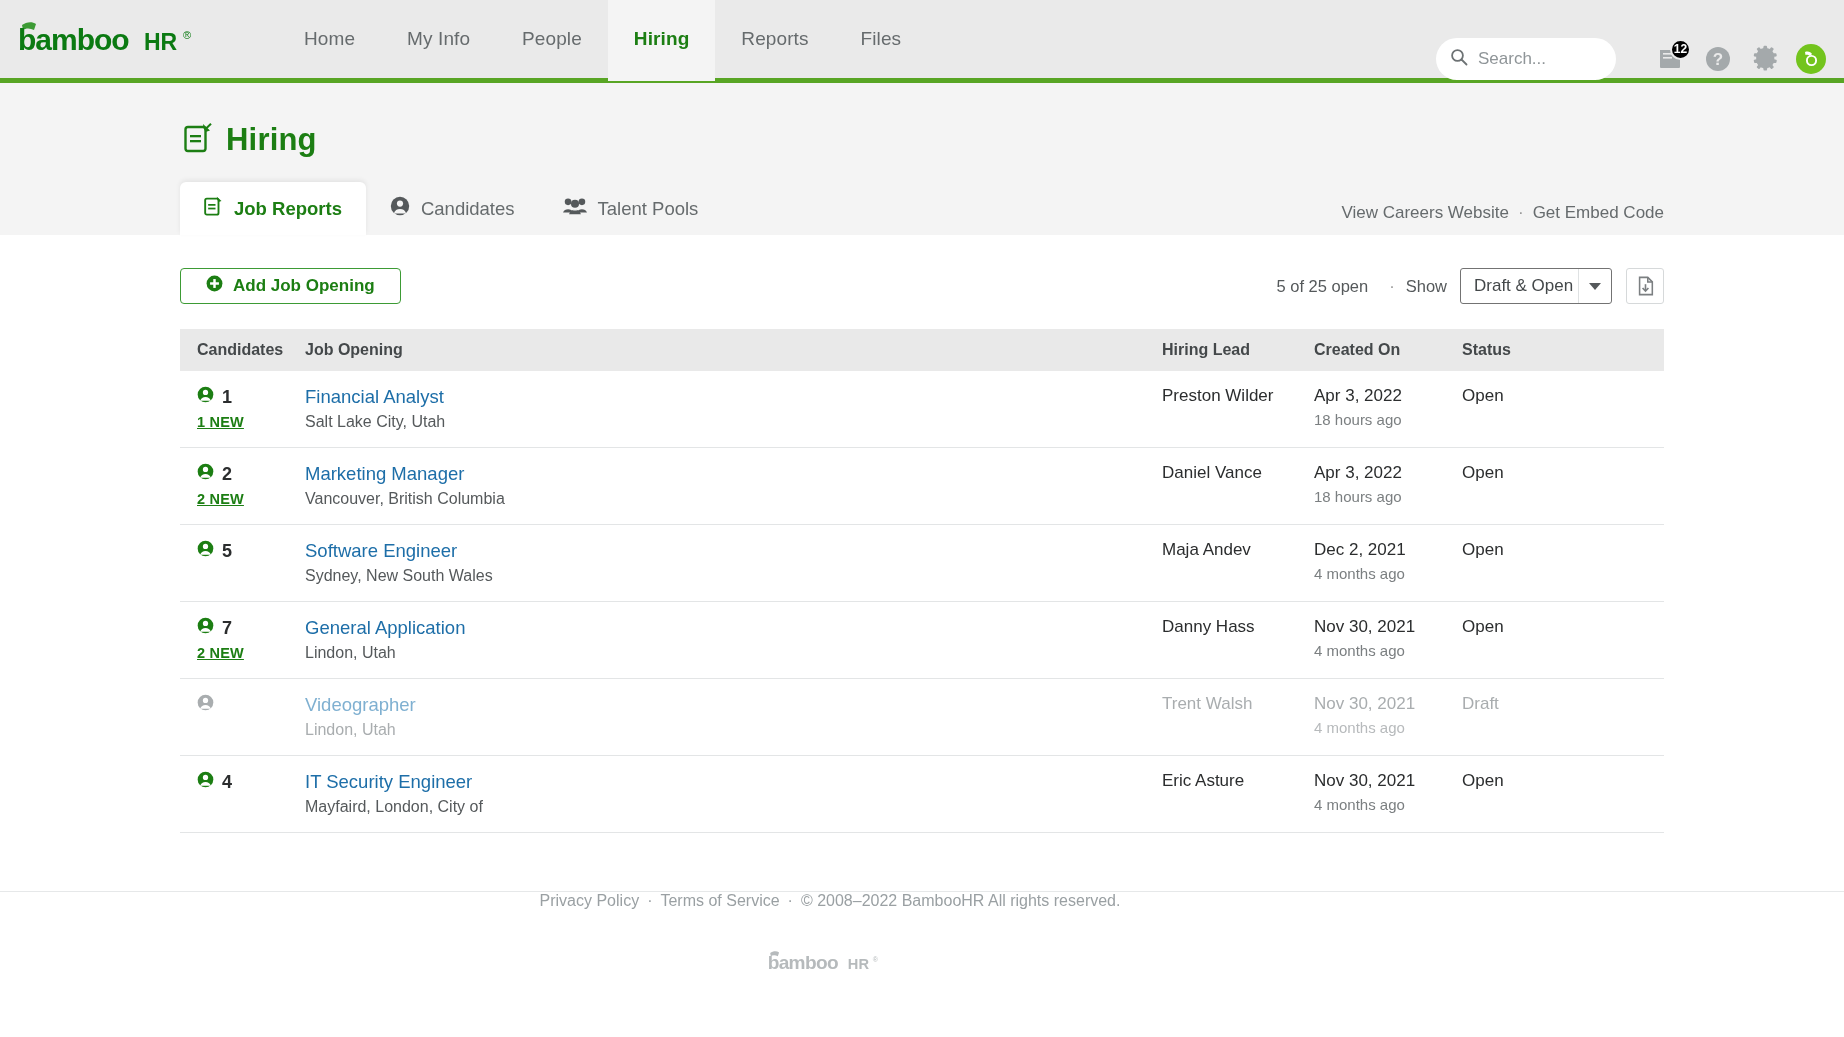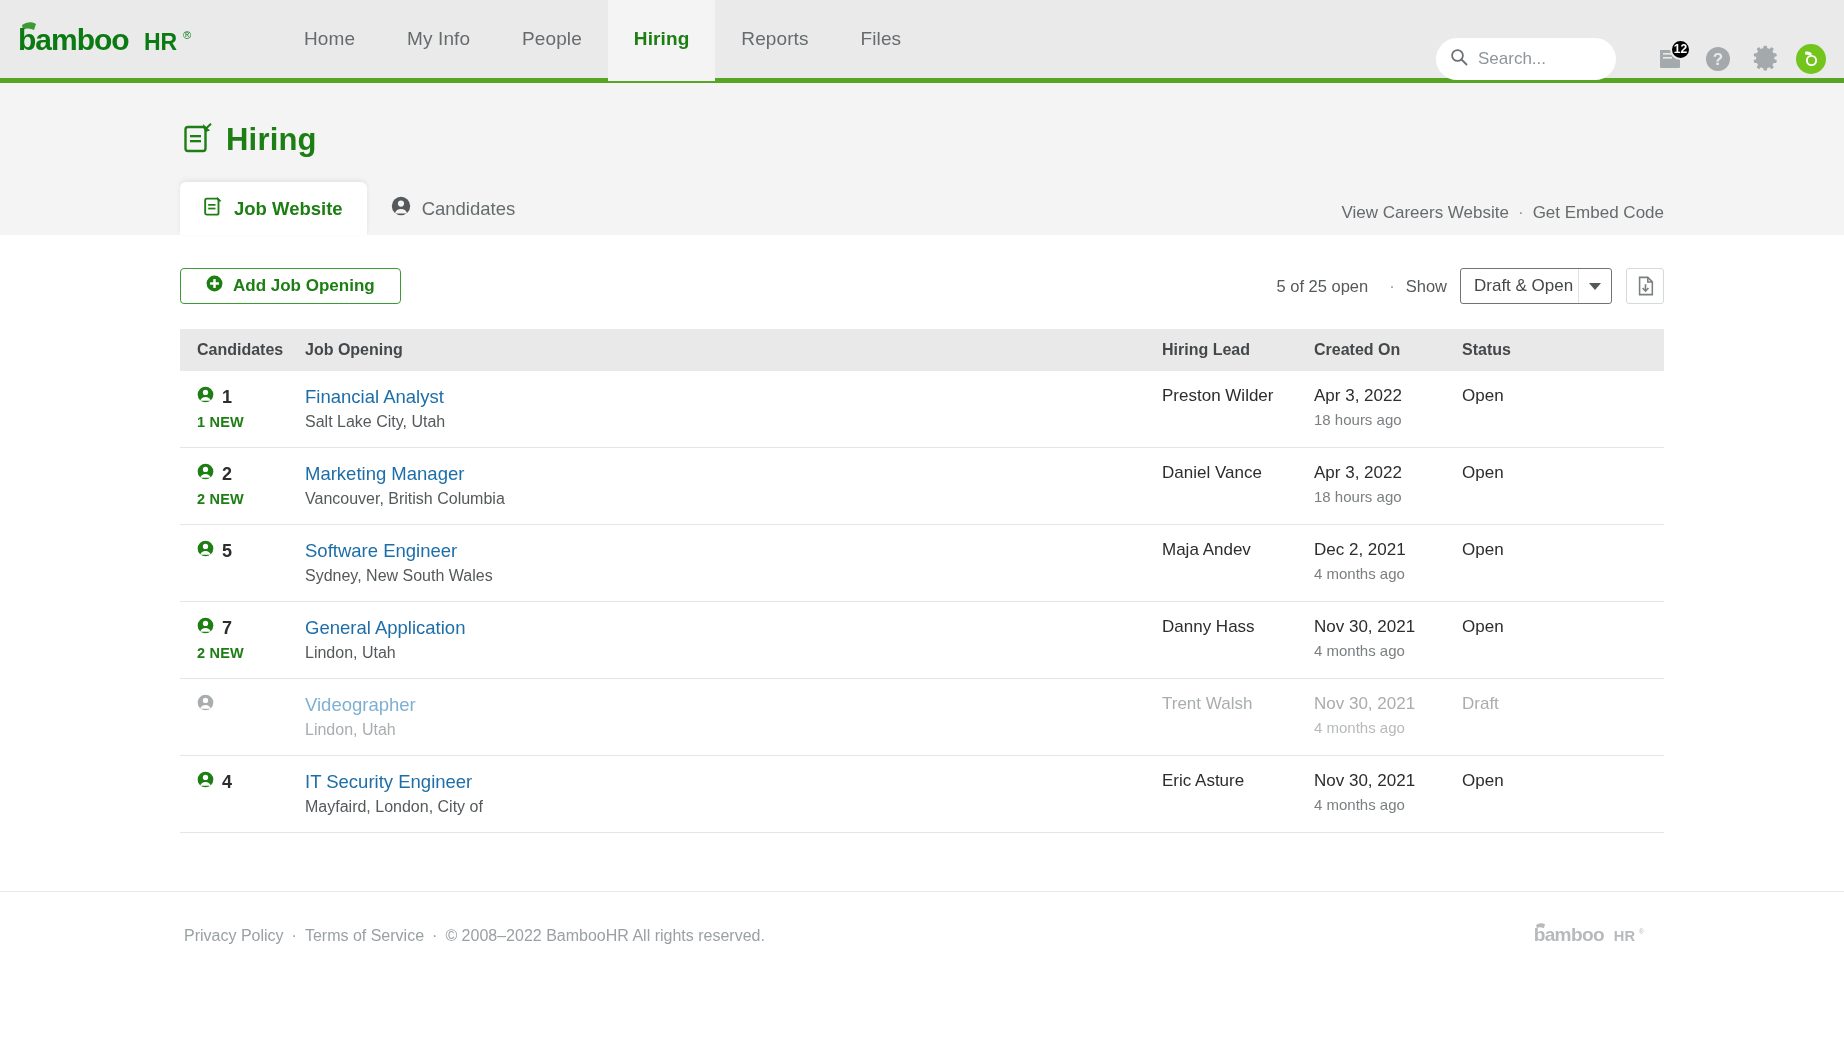--- a/index.html
+++ b/index.html
@@ -284,20 +284,21 @@
     font-size: 18px;
     color: #2b2d2e;
     font-weight: bold;
   }
   .cand-new {
     font-size: 14.5px;
     color: #1c7e13;
     font-weight: bold;
     margin-top: 6px;
     letter-spacing: .2px;
+    text-decoration: underline;
   }
   .joblink {
     font-size: 18.5px;
     color: #1d6ea8;
     text-decoration: none;
     cursor: pointer;
     display: block;
   }
   .joblink.draft { color: #7fb0d1; }
   .joblocation {
@@ -313,23 +314,23 @@
   .status-text { font-size: 17px; color: #2b2d2e; }
   .status-text.draft { color: #a9adaf; }
 
   
   .footer-sep { border-top: 1px solid #e6e8e9; margin-top: 58px; }
   .footer {
     height: 88px;
     display: flex;
     align-items: center;
     justify-content: space-between;
-    padding-left: 184px;
     padding-right: 184px;
     background: #fff;
+    flex-direction: column;
   }
   .footer-links {
     font-size: 16px;
     color: #9aa0a3;
     display: flex;
     align-items: center;
     gap: 8px;
   }
   .footer-links a { color: #9aa0a3; text-decoration: none; cursor: pointer; }
   .footer-logo { opacity: .72; }
@@ -422,34 +423,48 @@
 
       <div class="tab active">
         <span>
           <svg width="19" height="20" viewBox="0 0 28 30">
             <rect x="1.5" y="4" width="20" height="24" rx="2.5" fill="none" stroke="#1c7e13" stroke-width="2.8"></rect>
             <rect x="6" y="12" width="11" height="2.6" fill="#1c7e13"></rect>
             <rect x="6" y="17.5" width="11" height="2.6" fill="#1c7e13"></rect>
             <path d="M19 1 L26 7.5 L21.5 9 L19.5 5 Z" fill="#1c7e13"></path>
           </svg>
         </span>
-        <span>Job Website</span>
+        <span>Job Reports</span>
       </div>
 
       <div class="tab">
         <span>
           <svg width="20" height="20" viewBox="0 0 20 20">
             <circle cx="10" cy="10" r="9.2" fill="#55595b"></circle>
             <circle cx="10" cy="7.6" r="3.1" fill="#f4f4f4"></circle>
             <path d="M3.8 17.4 a6.6 6.6 0 0 1 12.4 0 Z" fill="#f4f4f4"></path>
           </svg>
         </span>
         <span>Candidates</span>
       </div>
 
+      <div class="tab">
+        <span>
+          <svg width="24" height="20" viewBox="0 0 26 20">
+            <circle cx="5.5" cy="5.5" r="3.6" fill="#55595b"></circle>
+            <circle cx="20.5" cy="5.5" r="3.6" fill="#55595b"></circle>
+            <path d="M0 17 a6 6 0 0 1 11 0 Z" fill="#55595b"></path>
+            <path d="M15 17 a6 6 0 0 1 11 0 Z" fill="#55595b"></path>
+            <circle cx="13" cy="7.5" r="4.4" fill="#55595b"></circle>
+            <path d="M6.6 19 a6.6 6.6 0 0 1 12.8 0 Z" fill="#55595b"></path>
+            <path d="M13 13 l2.4 2 h-4.8 z" fill="#f4f4f4"></path>
+          </svg>
+        </span>
+        <span>Talent Pools</span>
+      </div>
 
       <div class="tabs-right">
         <a>View Careers Website</a>
         <span class="sep">·</span>
         <a>Get Embed Code</a>
       </div>
 
     </div>
 
   </div>

